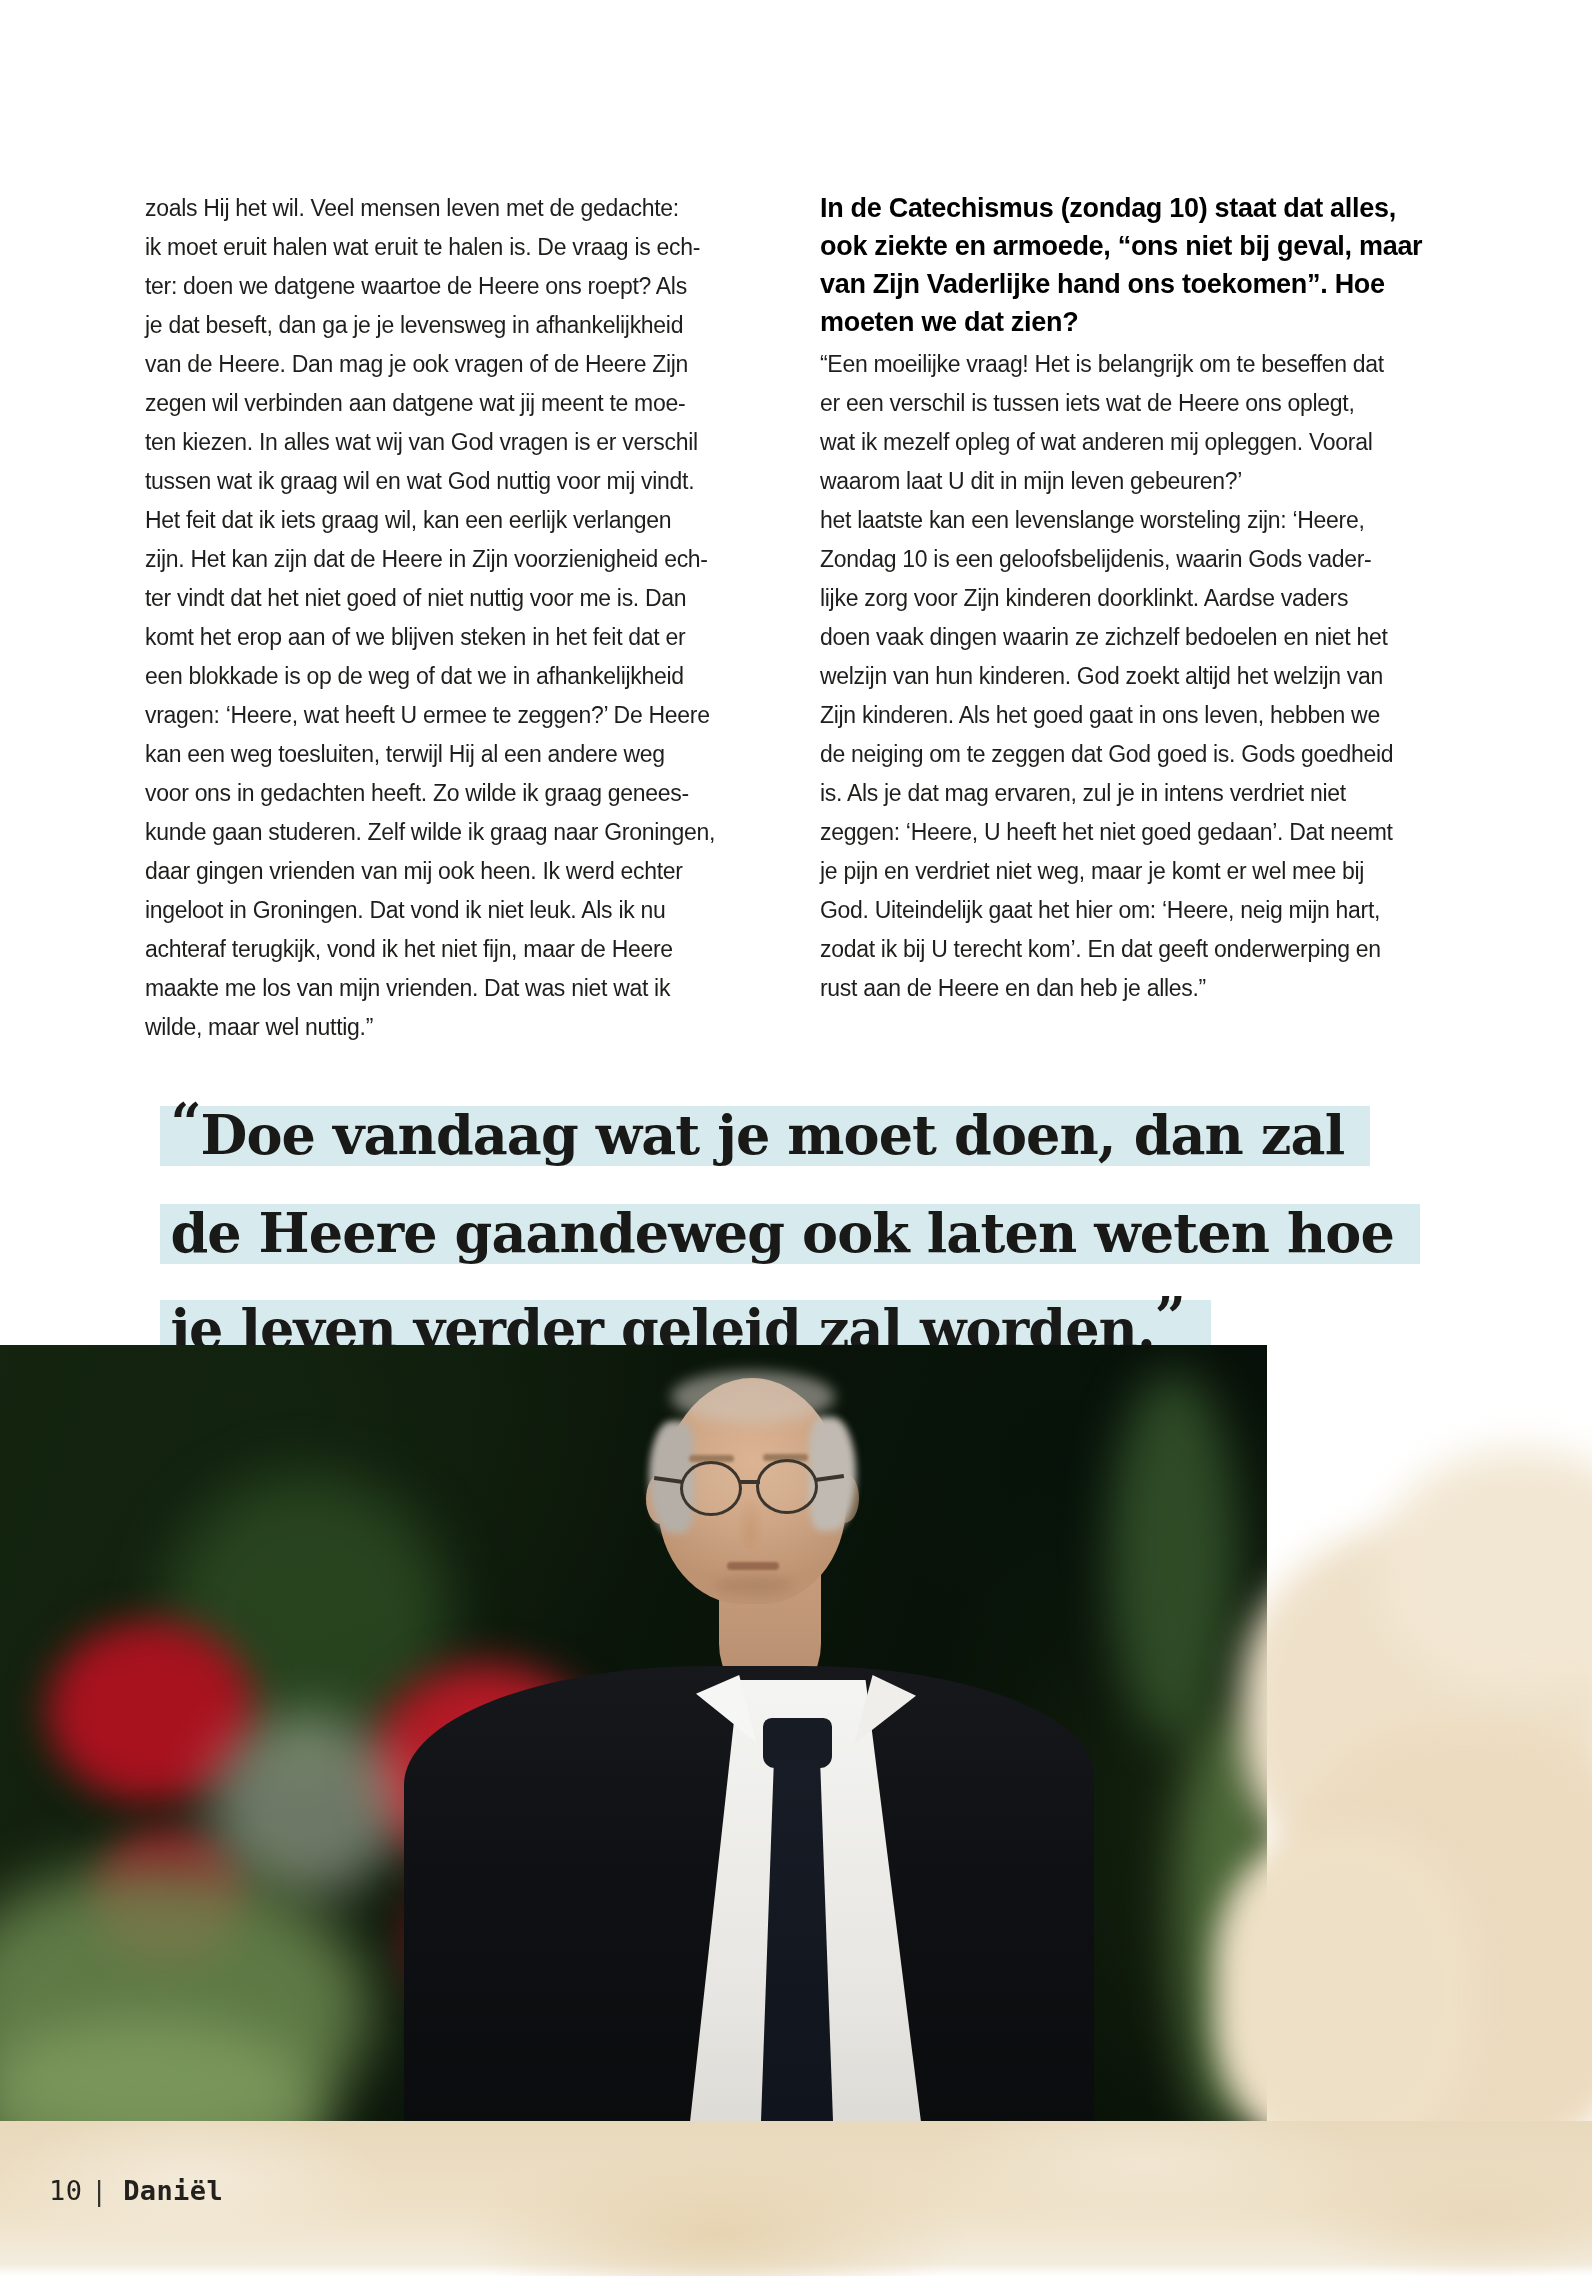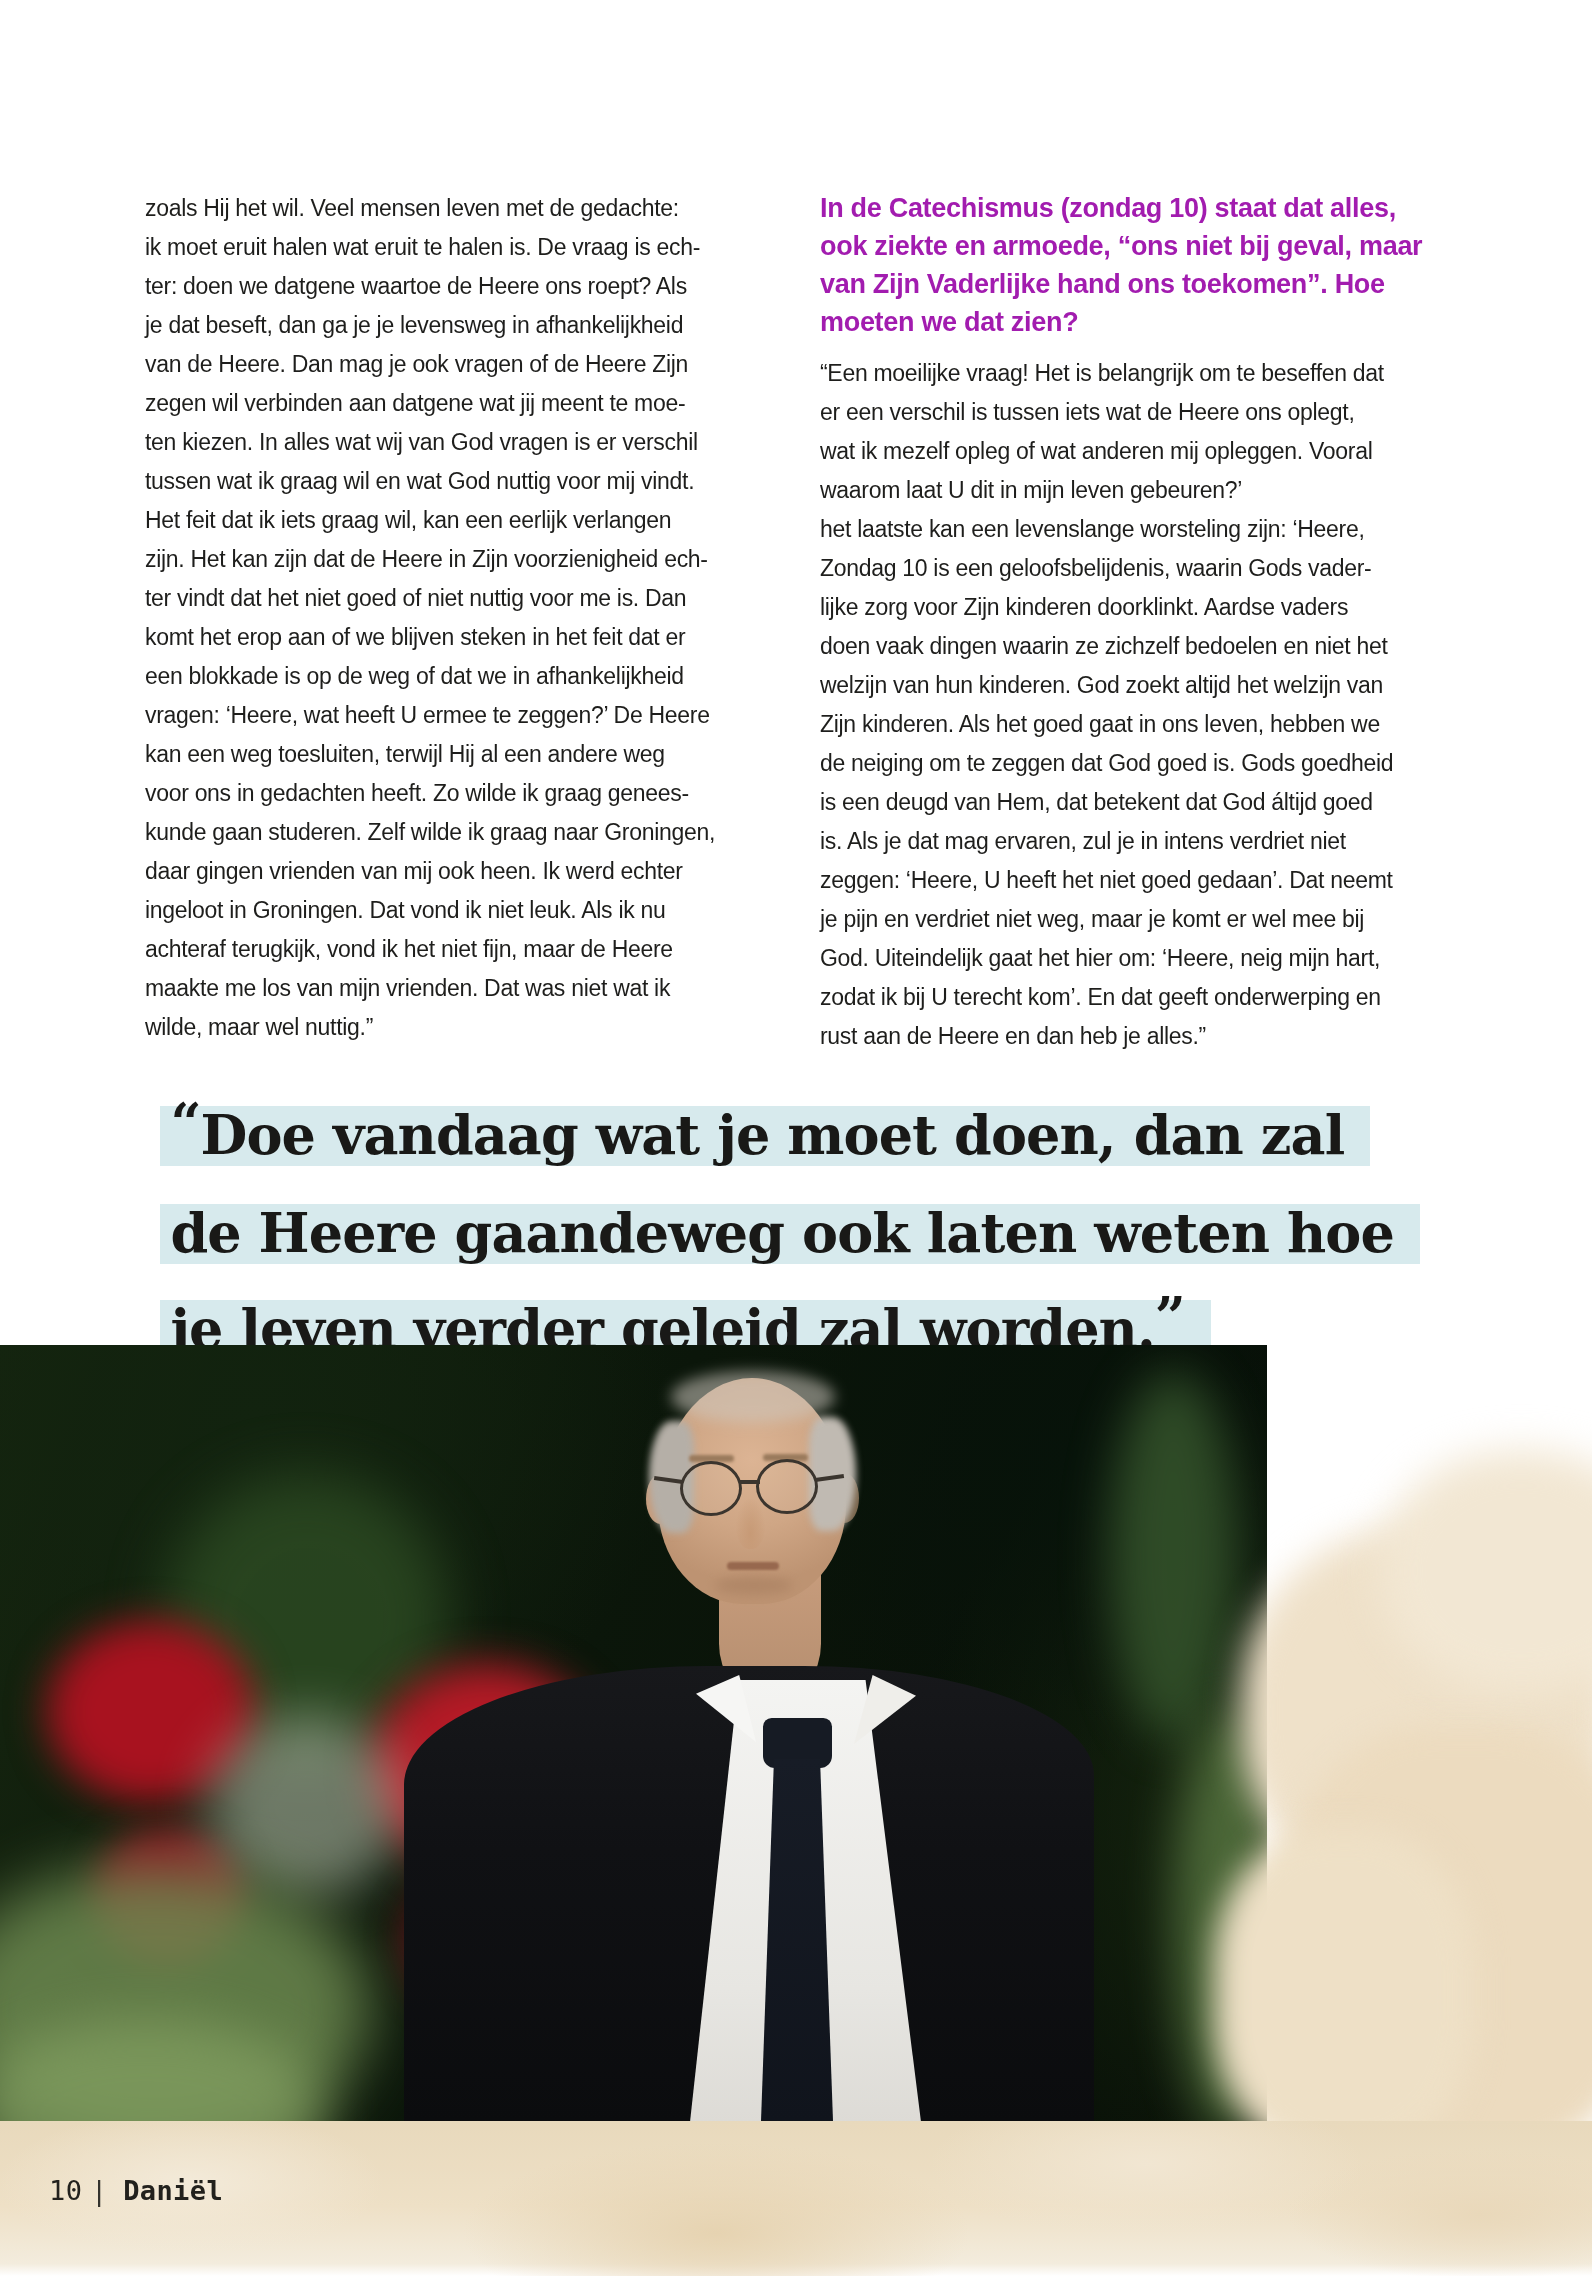--- a/index.html
+++ b/index.html
@@ -6,22 +6,22 @@
   html,body { background:#ffffff; }
   body { width:1592px; height:2295px; position:relative; overflow:hidden;
          font-family:"Liberation Sans", sans-serif; color:#1d1d1b; }
 
   
   .col { position:absolute; top:189px; width:669px;
          font-size:23px; line-height:39px; letter-spacing:-0.3px; color:#1e1e1c; }
   .col-left  { left:145px; }
   .col-right { left:820px; }
   .tline { white-space:nowrap; }
-  .q-heading { font-weight:bold; color:#a21caf; font-size:27px; line-height:38px;
-               letter-spacing:-0.3px; margin-bottom:13px; }
+  .q-heading { font-weight:bold; color:#000000; font-size:27px; line-height:38px;
+               letter-spacing:-0.3px; margin-bottom:4px; }
   .q-heading .tline { white-space:nowrap; }
 
   
   .pq-line { position:absolute; left:160px; }
   .pq-hl { display:block; width:fit-content; background:#d7eaed;
            font-family:"DejaVu Serif", serif; font-weight:bold; color:#191917;
            font-size:54px; line-height:43px; padding:7.8px 26px 9.5px 10.4px;
            letter-spacing:-0.9px; white-space:nowrap;text-align:center; }
   .pq-mark { position:relative; top:-12px; }
   #pq1 { top:1106px; }
@@ -157,21 +157,20 @@
       <div class="tline">er een verschil is tussen iets wat de Heere ons oplegt,</div>
       <div class="tline">wat ik mezelf opleg of wat anderen mij opleggen. Vooral</div>
       <div class="tline">waarom laat U dit in mijn leven gebeuren?’</div>
       <div class="tline">het laatste kan een levenslange worsteling zijn: ‘Heere,</div>
       <div class="tline">Zondag 10 is een geloofsbelijdenis, waarin Gods vader-</div>
       <div class="tline">lijke zorg voor Zijn kinderen doorklinkt. Aardse vaders</div>
       <div class="tline">doen vaak dingen waarin ze zichzelf bedoelen en niet het</div>
       <div class="tline">welzijn van hun kinderen. God zoekt altijd het welzijn van</div>
       <div class="tline">Zijn kinderen. Als het goed gaat in ons leven, hebben we</div>
       <div class="tline">de neiging om te zeggen dat God goed is. Gods goedheid</div>
-      <div class="tline">is een deugd van Hem, dat betekent dat God áltijd goed</div>
       <div class="tline">is. Als je dat mag ervaren, zul je in intens verdriet niet</div>
       <div class="tline">zeggen: ‘Heere, U heeft het niet goed gedaan’. Dat neemt</div>
       <div class="tline">je pijn en verdriet niet weg, maar je komt er wel mee bij</div>
       <div class="tline">God. Uiteindelijk gaat het hier om: ‘Heere, neig mijn hart,</div>
       <div class="tline">zodat ik bij U terecht kom’. En dat geeft onderwerping en</div>
       <div class="tline">rust aan de Heere en dan heb je alles.”</div>
     </div>
 </div>
 
 <div class="pq-line" id="pq1">

